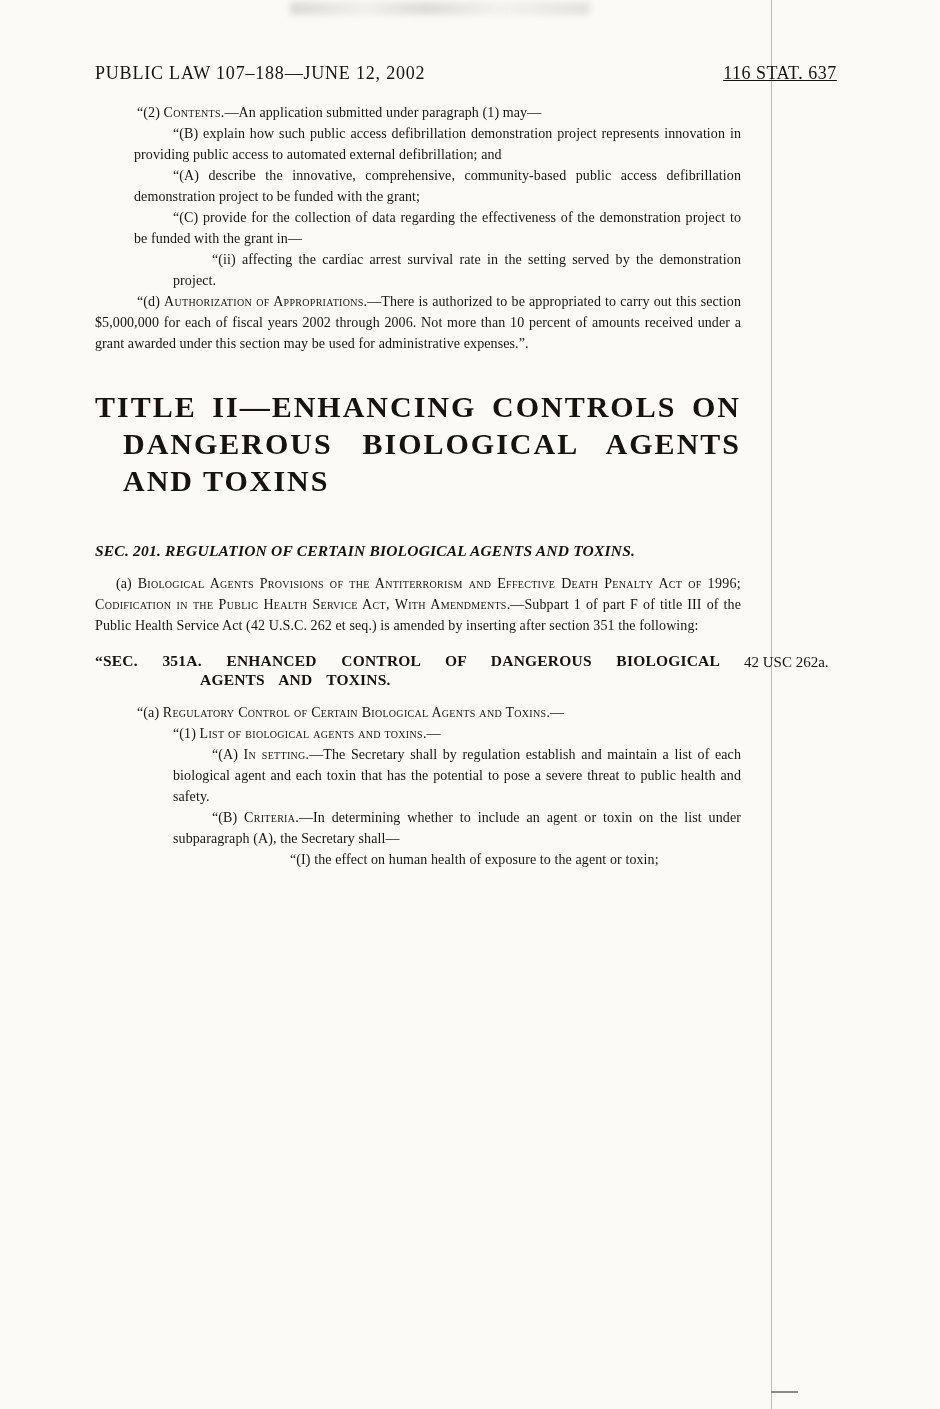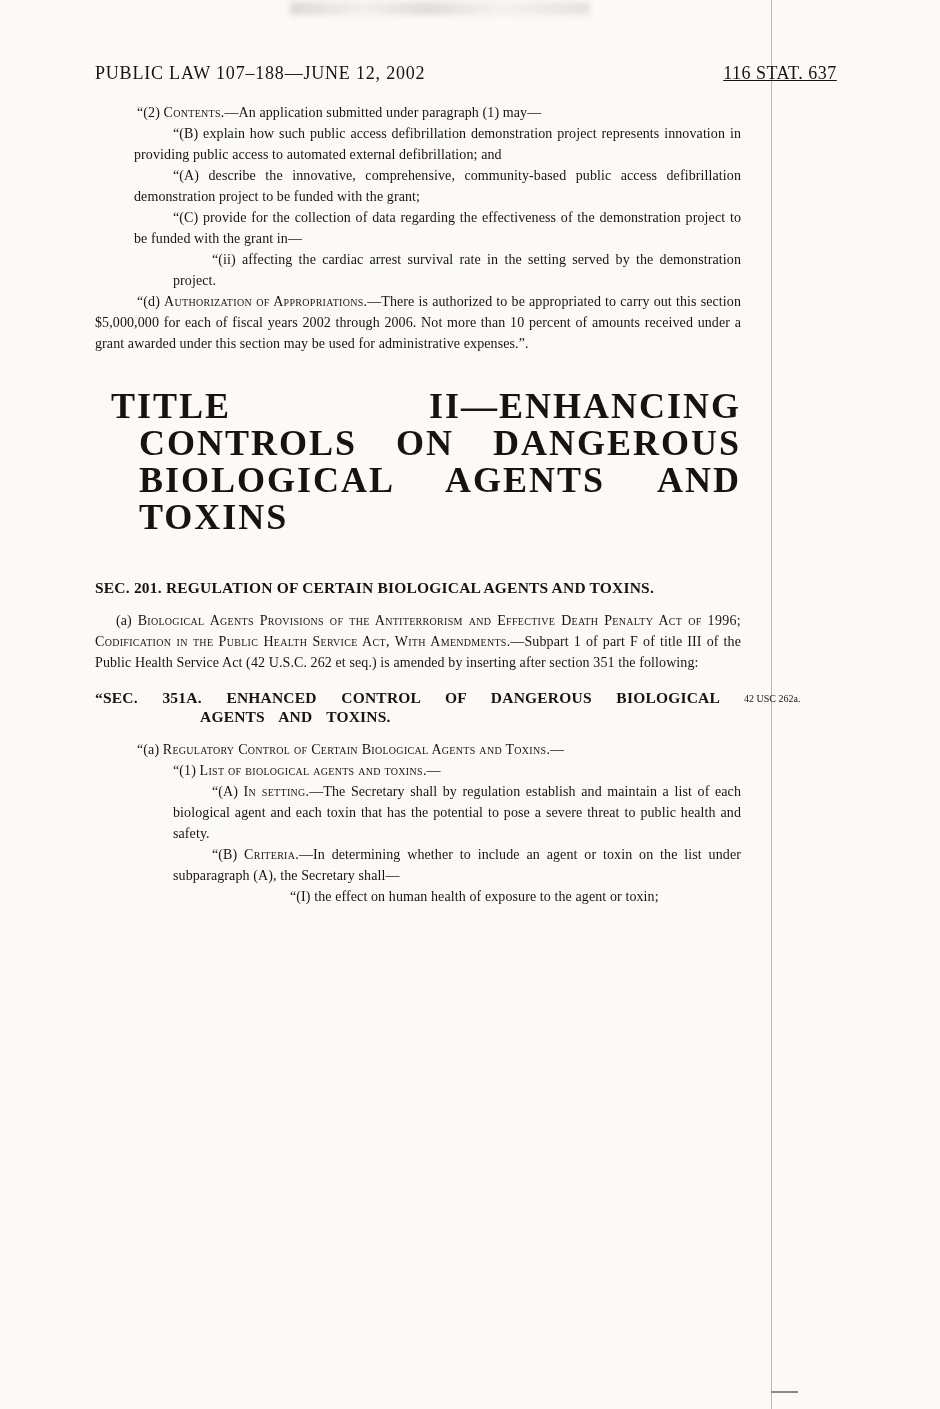--- a/index.html
+++ b/index.html
@@ -47,44 +47,44 @@
   }
   .sc { font-variant: small-caps; letter-spacing: .3px; }
   .ml1 { margin-left: 39px; }
   .ml2 { margin-left: 78px; }
   .ml3 { margin-left: 117px; }
   .ml4 { margin-left: 156px; }
   .fi   { text-indent: 39px; }
   .fi42 { text-indent: 42px; }
   .fi21 { text-indent: 21px; }
   .title-ii {
-    margin: 34px 0 0 16px;
-    font-size: 36px; line-height: 37px; font-weight: bold;
+    margin: 34px 0 0 0;
+    font-size: 30px; line-height: 37px; font-weight: bold;
     letter-spacing: 2px; text-align: justify;
     padding-left: 28px; text-indent: -28px;
   }
   .subtitle-a {
     margin: 37px auto 0 auto; max-width: 480px;
     font-size: 24px; line-height: 31px; font-weight: bold;
     text-align: center; letter-spacing: .3px;
   }
   .sec-heading {
     margin: 0; font-size: 15.5px; line-height: 19.5px; font-weight: bold;
     letter-spacing: .2px;
   }
-  .sec201 { margin-top: 42px; }
+  .sec201 { margin-top: 42px; font-style: italic; }
   .mt12 { margin-top: 12px; }
   .sec351-wrap { margin-top: 15px; position: relative; }
   .sec351 {
     width: 520px; text-align: justify; word-spacing: 10px;
     padding-left: 105px; text-indent: -105px;
   }
   .margin-note {
     position: absolute; left: 649px; top: 2px; width: 180px;
-    font-size: 10px; line-height: 18px; white-space: nowrap;
+    font-size: 15px; line-height: 18px; white-space: nowrap;
   }
 </style>
 </head>
 <body>
 
 <div class="page">
 
   <div class="bleed"></div>
   <div class="rule-v"></div>
   <div class="tick-bottom"></div>

